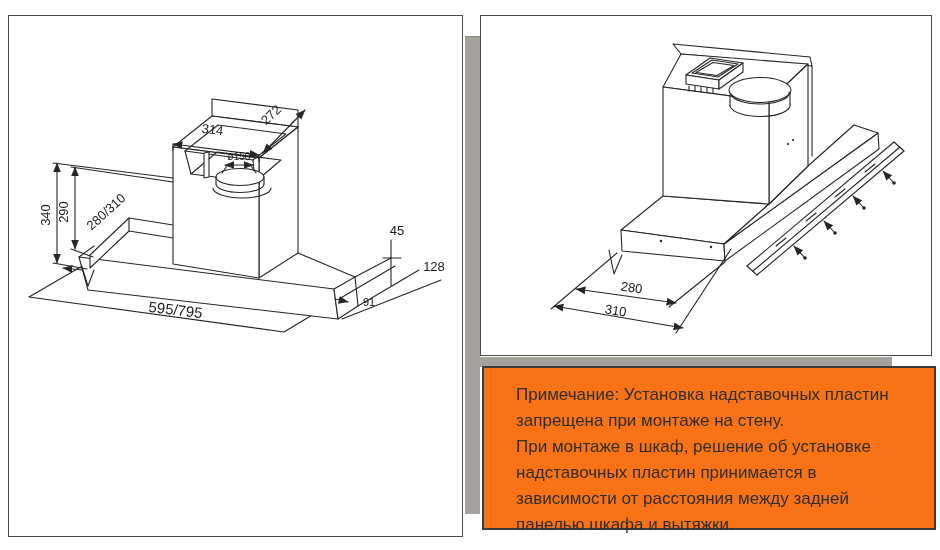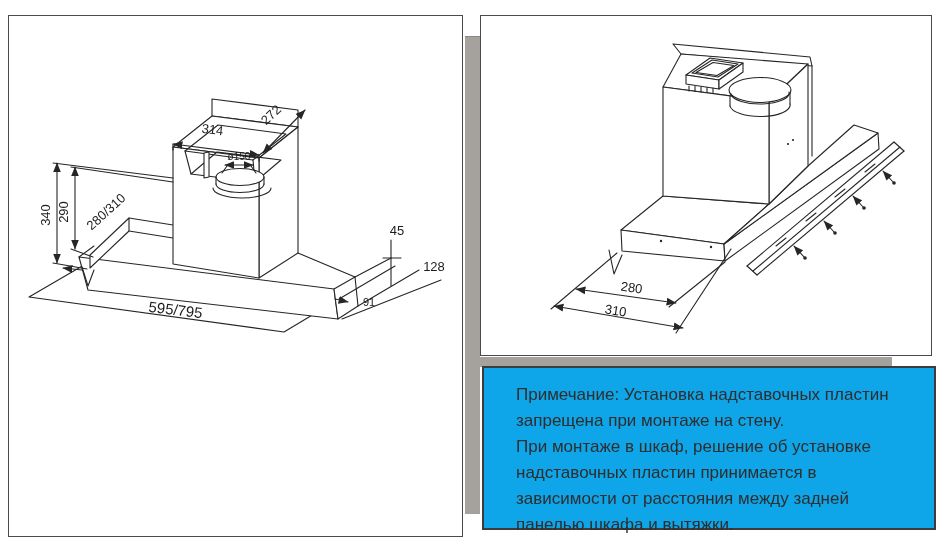--- a/index.html
+++ b/index.html
@@ -5,21 +5,21 @@
   html,body{margin:0;padding:0;background:#ffffff;}
   #stage{position:relative;width:940px;height:550px;background:#ffffff;overflow:hidden;
          font-family:"Liberation Sans",sans-serif;}
   .panel{position:absolute;background:#ffffff;border:1.5px solid #4a4a4a;box-sizing:border-box;}
   #left-panel{left:8px;top:15px;width:455px;height:522px;}
   #right-panel{left:480px;top:15px;width:452px;height:341px;}
   .gray-strip{position:absolute;background:#a5a29e;}
   #strip-v{left:465px;top:36px;width:15px;height:477px;border-top:1px solid #8a8885;}
   #strip-h{left:472px;top:357px;width:420px;height:10px;}
   #note-box{position:absolute;left:482px;top:366px;width:454px;height:164px;
-            background:#0ea5e9;border:2px solid #3c3c3c;box-sizing:border-box;}
+            background:#f97316;border:2px solid #3c3c3c;box-sizing:border-box;}
   #note-text{margin:0;padding:14px 10px 0 32px;font-size:17px;line-height:26px;
              color:#2e2e2e;white-space:pre;}
   svg{display:block;}
   .ln{fill:none;stroke:#262626;stroke-width:1.1;stroke-linecap:round;stroke-linejoin:round;}
   .fw{fill:#ffffff;stroke:#262626;stroke-width:1.1;stroke-linejoin:round;}
   .dt{fill:#262626;stroke:none;}
   text{fill:#1c1c1c;}
   .dim{font-size:13px;}
   .dim-lg{font-size:15px;}
   .dim-sm{font-size:11px;}

